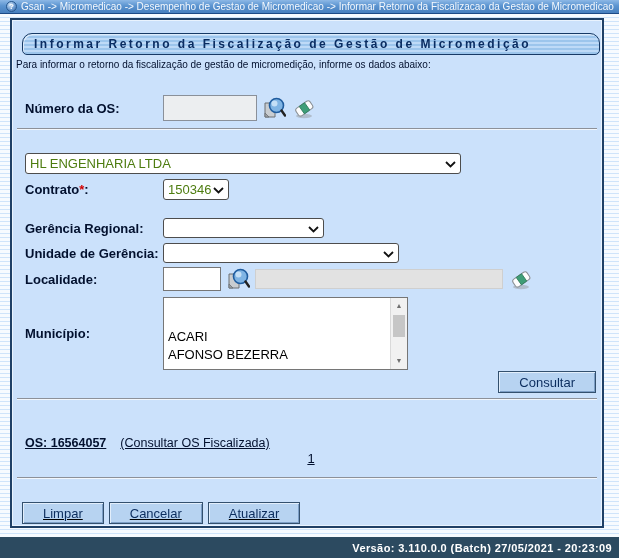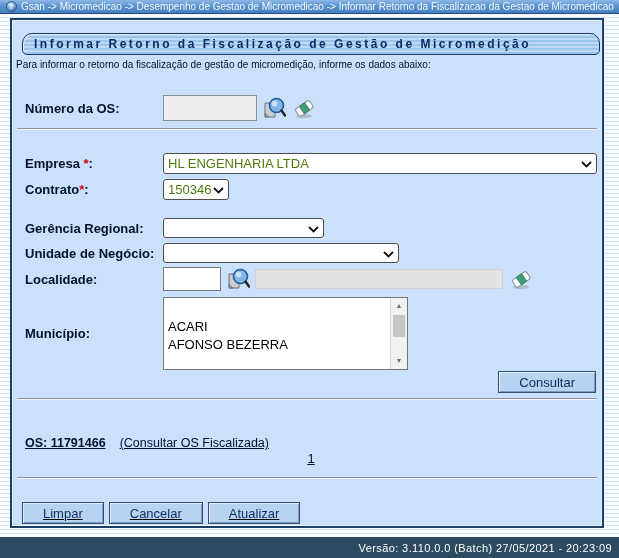--- a/index.html
+++ b/index.html
@@ -89,21 +89,21 @@
   .sel-gerencia{ width:161px; height:20px; }
   .sel-unidade{ width:236px; height:20px; }
 
   .iconbtn{ display:inline-flex; margin-left:6px; cursor:pointer; flex:0 0 auto; }
 
   
   .listbox{
     width:245px; height:73px; background:#fff; border:1px solid #767676;
     display:flex; overflow:hidden;
   }
-  .opts{ flex:1 1 auto; font-size:13px; color:#000; padding-top:2px;border-radius:7px; }
+  .opts{ flex:1 1 auto; font-size:13px; color:#000; padding-top:12px;border-radius:7px; }
   .opt{ height:18px; line-height:18px; padding-left:4px; white-space:nowrap; overflow:hidden; }
   .sbar{ flex:0 0 17px; background:#f1f1f1; border-left:1px solid #d9d9d9;
          display:flex; flex-direction:column; }
   .sb-btn{ height:16px; background:#f1f1f1; color:#6f6f6f; font-size:7px;
            display:flex; align-items:center; justify-content:center; }
   .sb-thumb{ height:22px; margin:1px 2px; background:#c6c6c6; }
   .sb-fill{ flex:1; }
 
   
   .btn{
@@ -117,21 +117,21 @@
   .btn-atualizar{ margin-left:auto; }
 
   
   .link{ font-size:12.5px; color:#02102e; text-decoration:underline; cursor:pointer; }
   .link-os{ font-weight:bold; margin-right:14px; }
   .link-pag{ font-size:13px; }
 
   
   .footer{
     position:absolute; left:0; bottom:0; width:619px; height:21px;
-    background:#2c4a60; color:#fff; font-size:11px; font-weight:normal;
+    background:#2c4a60; color:#fff; font-size:11px; font-weight:bold;
     display:flex; align-items:center; justify-content:flex-end;
     padding-right:7px; letter-spacing:0.4px;
   }
 </style>
 </head>
 <body>
 
 <div class="screen">
 
   <div class="topbar">
@@ -163,21 +163,20 @@
             <rect x="3.5" y="8" width="17" height="9" rx="2.5" fill="#fdfdfd" stroke="#8a8f94" stroke-width="1"></rect>
             <rect x="9" y="8" width="6.5" height="9" fill="#3f9e78" stroke="#2d7a5a" stroke-width="0.8"></rect>
           </g>
         </svg>
       </span>
     </div>
 
     <div class="sep sep1"></div>
 
     <div class="row r-empresa">
-      <span class="lbl"><span>Empresa</span><span class="star"> *</span><span>:</span></span>
       <div class="sel sel-empresa">
         <span>HL ENGENHARIA LTDA</span>
         <svg class="chev" width="11" height="7" viewBox="0 0 11 7">
             <path d="M1 1 L5.5 5.5 L10 1" fill="none" stroke="#111" stroke-width="1.8"></path>
           </svg>
       </div>
     </div>
 
     <div class="row r-contrato">
       <span class="lbl"><span>Contrato</span><span class="star">*</span><span>:</span></span>
@@ -193,21 +192,21 @@
       <span class="lbl">Gerência Regional:</span>
       <div class="sel sel-gerencia">
         <span></span>
         <svg class="chev" width="11" height="7" viewBox="0 0 11 7">
             <path d="M1 1 L5.5 5.5 L10 1" fill="none" stroke="#111" stroke-width="1.8"></path>
           </svg>
       </div>
     </div>
 
     <div class="row r-unidade">
-      <span class="lbl">Unidade de Negócio:</span>
+      <span class="lbl">Unidade de Gerência:</span>
       <div class="sel sel-unidade">
         <span></span>
         <svg class="chev" width="11" height="7" viewBox="0 0 11 7">
             <path d="M1 1 L5.5 5.5 L10 1" fill="none" stroke="#111" stroke-width="1.8"></path>
           </svg>
       </div>
     </div>
 
     <div class="row r-localidade">
       <span class="lbl">Localidade:</span>
@@ -250,21 +249,21 @@
       </div>
     </div>
 
     <div class="row r-consultar">
       <button class="btn">Consultar</button>
     </div>
 
     <div class="sep sep2"></div>
 
     <div class="row r-os">
-      <span class="link link-os">OS: 11791466</span>
+      <span class="link link-os">OS: 16564057</span>
       <span class="link">(Consultar OS Fiscalizada)</span>
     </div>
 
     <div class="row r-pag">
       <span class="link link-pag">1</span>
     </div>
 
     <div class="sep sep3"></div>
 
     <div class="row r-actions">

